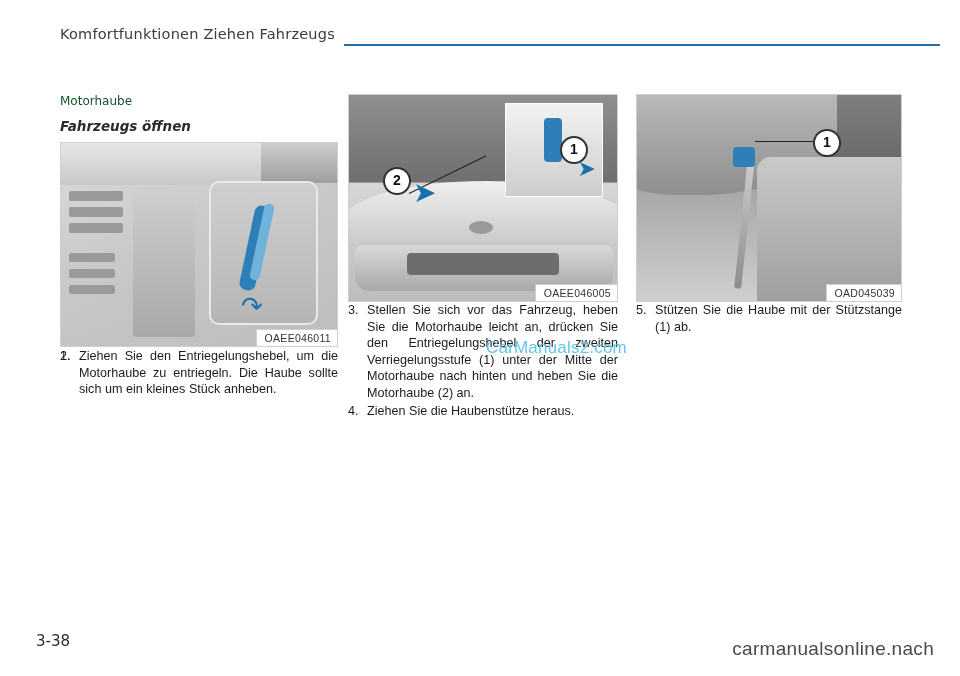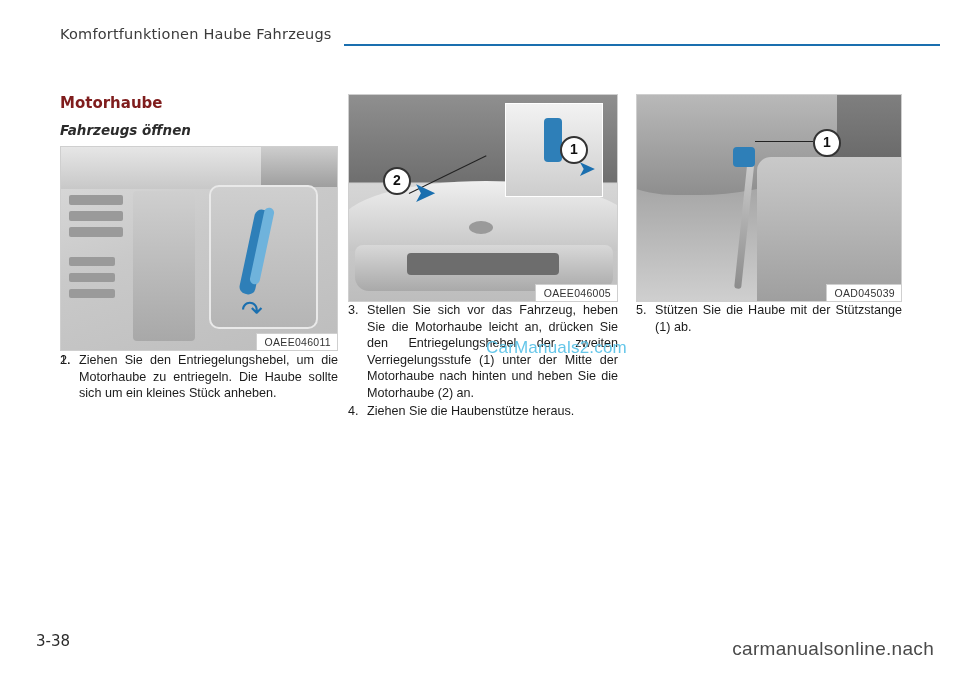--- a/index.html
+++ b/index.html
@@ -61,25 +61,24 @@
   
   .col {
     position: absolute;
     top: 94px;
   }
   .col1 { left: 60px;  width: 278px; }
   .col2 { left: 348px; width: 270px; }
   .col3 { left: 636px; width: 266px; }
 
   .section-head {
-    font-size: 15px;
-    color: #7f1d1d;
+    font-size: 12px;
+    color: #14532d;
     font-family: "DejaVu Sans", sans-serif;
     margin: 0 0 10px 0;
-    font-weight: bold;
   }
   .sub-head {
     font-size: 13.5px;
     font-weight: bold;
     font-style: italic;
     color: #2b2b2b;
     font-family: "DejaVu Sans", sans-serif;
     margin: 0 0 8px 0;
   }
 
@@ -299,21 +298,21 @@
     color: #2b2b2b;
     font-family: "DejaVu Sans", sans-serif;
   }
 </style>
 </head>
 <body>
 
 <div class="page">
 
   <div class="header">
-    <div class="header-title">Komfortfunktionen Haube Fahrzeugs</div>
+    <div class="header-title">Komfortfunktionen Ziehen Fahrzeugs</div>
     <div class="header-rule"></div>
   </div>
 
 
   <div class="col col1">
     <div class="section-head">Motorhaube</div>
     <div class="sub-head">Fahrzeugs öffnen</div>
 
     <div class="figure fig1">
       <div class="panel" style="left:0;top:0;width:100%;height:42px;background:linear-gradient(180deg,#e6e6e6,#c8c8c8);"></div>

